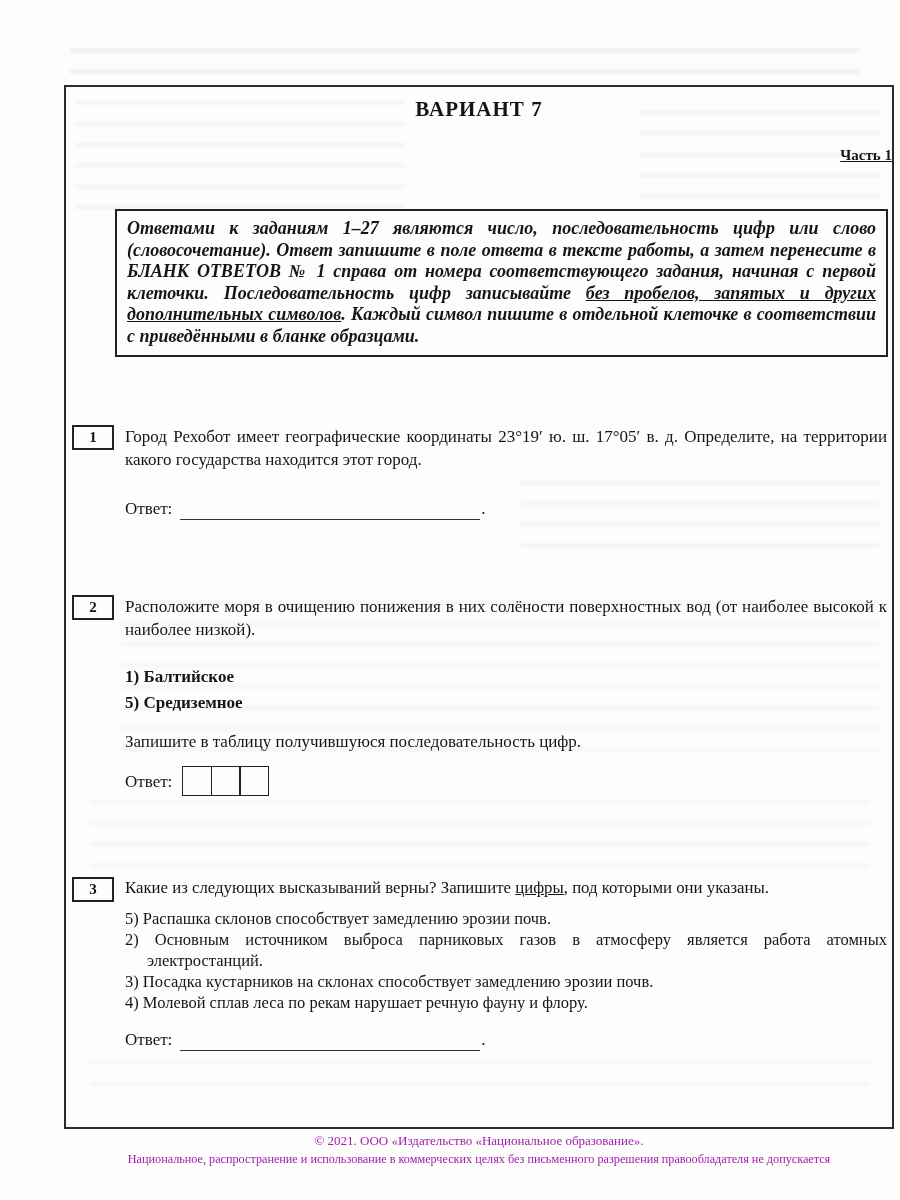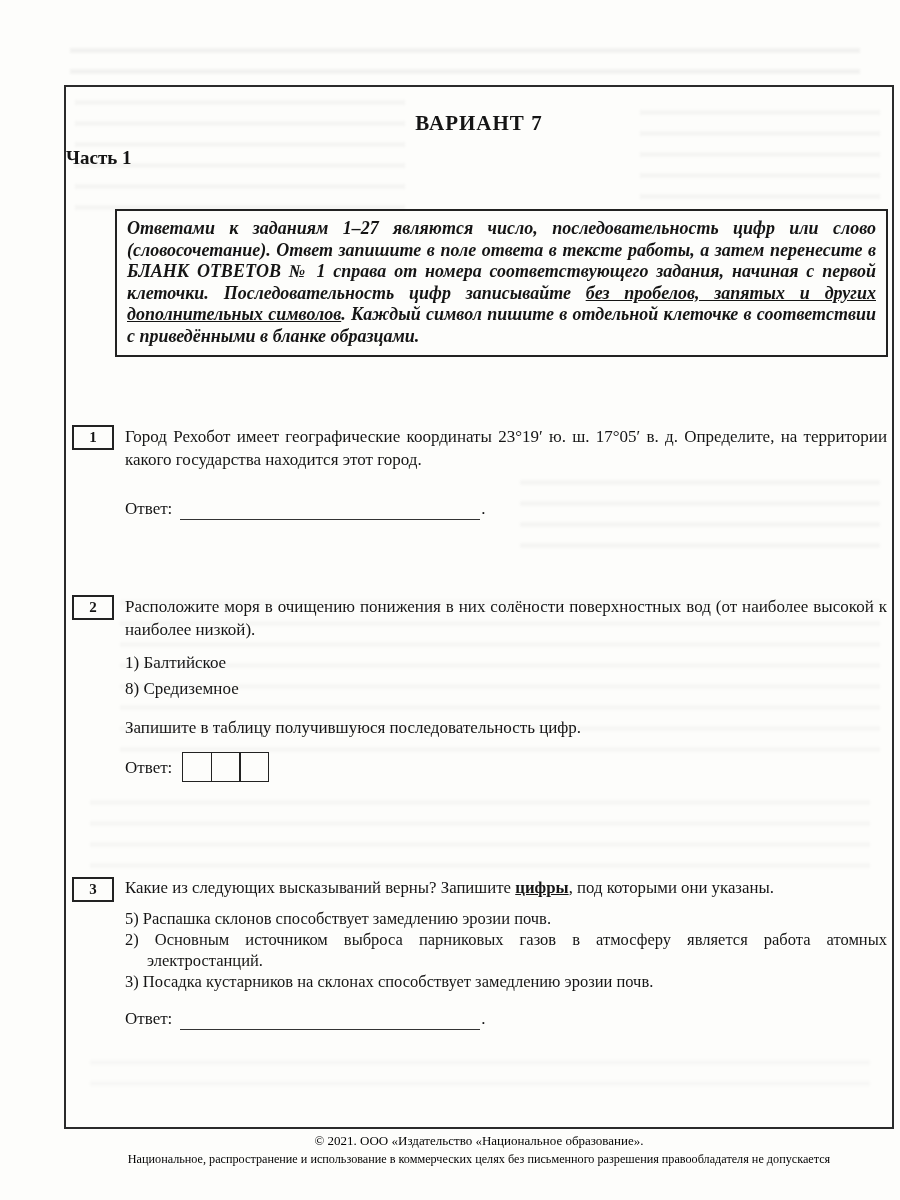--- a/index.html
+++ b/index.html
@@ -25,44 +25,44 @@
     background-image:repeating-linear-gradient(180deg,
       rgba(150,150,150,.20) 0 5px, transparent 5px 21px);
   }
   .frame {
     position:absolute;
     left:64px; top:85px;
     width:830px; height:1044px;
     border:2px solid #2b2b2b;
   }
   .title {
-    position:absolute; top:24px; left:0; right:0;
+    position:absolute; top:10px; left:0; right:0;
     text-align:center;
     font-size:21px; font-weight:bold;
     letter-spacing:1px;
   }
   .subtitle {
     position:absolute; top:60px; left:0; right:0;
-    text-align:left;
-    font-size:19px; font-weight:bold;
+    text-align:right;
+    font-size:15px; font-weight:bold;text-decoration:underline;
   }
   .instruction-box {
     position:absolute; top:122px; left:49px; right:4px;
     border:2px solid #222;
     padding:7px 10px 8px 10px;
   }
   .instruction-text {
     font-size:18px;
     font-weight:bold;
     font-style:italic;
     line-height:21.5px;
     text-align:justify;
   }
   .underline { text-decoration:underline; }
-  .bold-underline { font-weight:bold; text-decoration:underline; }
+  .bold-underline { font-weight:normal; text-decoration:underline; }
 
   .question {
     position:absolute;
     left:0; right:0;
     display:flex;
     align-items:flex-start;
   }
   .q1 { top:338px; }
   .q2 { top:508px; }
   .q3 { top:790px; }
@@ -77,21 +77,21 @@
   .qbody {
     flex:1;
     margin-left:11px;
     margin-right:5px;
     font-size:17px;
     line-height:23px;
   }
   .qtext { text-align:justify; }
   .q3 .qtext { line-height:22px; font-size:16.8px; }
 
-  .options { margin-top:9px; list-style:none; }
+  .options { margin-top:23px; list-style:none;font-weight:bold; }
   .options li { line-height:26px; }
   .table-instruction { margin-top:14px; text-align:justify; }
 
   .statements { margin-top:9px; list-style:none; font-size:16.5px; }
   .statements li {
     line-height:21px;
     text-align:justify;
     padding-left:22px;
     text-indent:-22px;
   }
@@ -117,21 +117,21 @@
     text-align:center;
     font-size:16px;
     line-height:28px;
   }
   .cell:first-child { margin-left:0; }
 
   .footer {
     position:absolute;
     left:64px; width:830px; top:1133px;
     text-align:center;
-    color:#000000;
+    color:#a21caf;
   }
   .footer-copyright { font-size:13px; }
   .footer-notice { font-size:12.2px; margin-top:3px; }
 </style>
 </head>
 <body>
 
 <div class="sheet">
 
   <div class="ghost" style="left:70px; top:48px; width:790px; height:26px;"></div>
@@ -166,21 +166,21 @@
     </section>
 
     <section class="question q2">
       <div class="qnum">
           <span>2</span>
         </div>
       <div class="qbody">
         <p class="qtext">Расположите моря в очищению понижения в них солёности поверхностных вод (от наиболее высокой к наиболее низкой).</p>
         <ul class="options">
           <li>1) Балтийское</li>
-          <li>8) Средиземное</li>
+          <li>5) Средиземное</li>
         </ul>
         <p class="table-instruction">Запишите в таблицу получившуюся последовательность цифр.</p>
         <div class="answer-row">
           <span class="answer-label">Ответ:</span>
           <span class="answer-table">
             <span class="cell"></span>
             <span class="cell"></span>
             <span class="cell"></span>
           </span>
         </div>
@@ -190,20 +190,21 @@
     <section class="question q3">
       <div class="qnum">
           <span>3</span>
         </div>
       <div class="qbody">
         <p class="qtext"><span>Какие из следующих высказываний верны? Запишите </span><span class="bold-underline">цифры</span><span>, под которыми они указаны.</span></p>
         <ul class="statements">
           <li>5) Распашка склонов способствует замедлению эрозии почв.</li>
           <li>2) Основным источником выброса парниковых газов в атмосферу является работа атомных электростанций.</li>
           <li>3) Посадка кустарников на склонах способствует замедлению эрозии почв.</li>
+          <li>4) Молевой сплав леса по рекам нарушает речную фауну и флору.</li>
         </ul>
         <div class="answer-row">
           <span class="answer-label">Ответ:</span>
           <span class="answer-blank"></span>
             <span class="dot">.</span>
         </div>
       </div>
     </section>
 
   </div>

